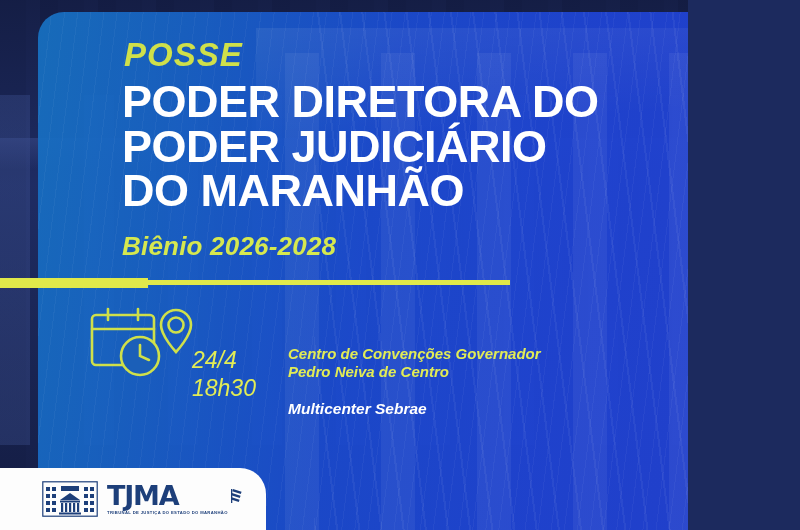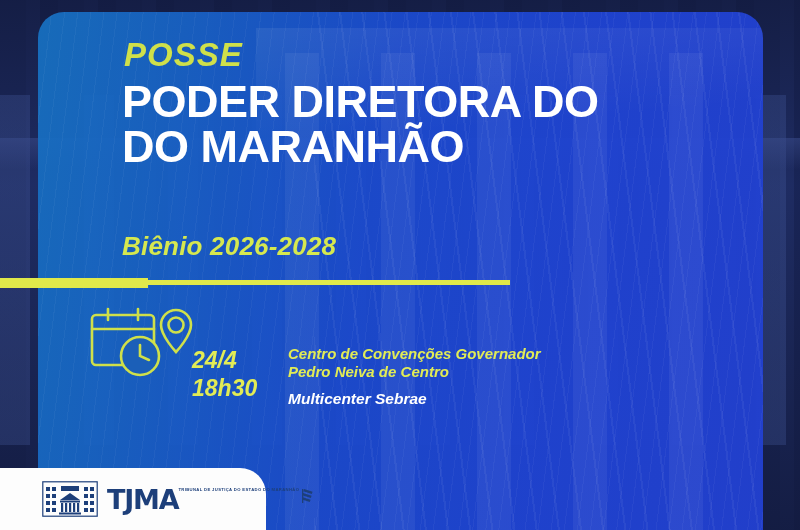--- a/index.html
+++ b/index.html
@@ -2,21 +2,21 @@
 <html><head>
 <meta charset="utf-8">
 <style>
   html,body{margin:0;padding:0;}
   body{
     width:800px;height:530px;overflow:hidden;
     font-family:"Liberation Sans", sans-serif;
     background:#1c2a5e;
   }
   #poster{
-    position:relative;width:800px;height:530px;overflow:hidden;
+    position:relative;width:688px;height:530px;overflow:hidden;
     background:#1f2e6b;
   }
   
   .backdrop{
     position:absolute;inset:0;
     background:
       linear-gradient(180deg, rgba(18,26,62,.85) 0%, rgba(22,33,80,.6) 35%, rgba(18,26,62,.9) 100%),
       repeating-linear-gradient(90deg,
         #24346f 0px,#24346f 26px,
         #2b3c7d 26px,#2b3c7d 40px,
@@ -95,46 +95,46 @@
   .bar-wrap{position:absolute;left:0;top:276px;width:520px;height:14px;}
   .bar-thick{position:absolute;left:0;top:2px;width:148px;height:10px;background:#e0e94a;}
   .bar-thin{position:absolute;left:148px;top:4px;width:362px;height:5px;background:#e0e94a;}
 
   
   .icons{position:absolute;left:88px;top:302px;width:110px;height:78px;}
 
   
   .datetime{
     position:absolute;left:192px;top:346px;
-    font-size:23px;font-weight:bold;font-style:italic;line-height:1.22;
+    font-size:23px;font-weight:normal;font-style:italic;line-height:1.22;
     color:#e2ec55;
   }
   .venue{
     position:absolute;left:288px;top:345px;width:420px;
   }
   .venue-main{
     font-size:15px;font-weight:bold;font-style:italic;line-height:1.2;
     color:#e2ec55;
   }
   .venue-main .ln{display:block;white-space:nowrap;}
   .venue-sub{
-    margin-top:9px;
+    margin-top:19px;
     font-size:15.5px;font-weight:bold;font-style:italic;
     color:#ffffff;
   }
 
   
   .logo-panel{
     position:absolute;left:0;bottom:0;width:266px;height:62px;
     background:#fdfdfd;border-radius:0 26px 0 0;
     display:flex;align-items:center;
   }
   .logo-row{display:flex;align-items:center;gap:9px;margin-left:42px;}
   .logo-mark{width:56px;height:36px;}
-  .logo-text{display:flex;line-height:1;}
+  .logo-text{display:flex;flex-direction:column;line-height:1;}
   .logo-word{
     font-size:27px;font-weight:bold;color:#1d3f7a;letter-spacing:-1.2px;
     font-family:"DejaVu Sans", sans-serif;
   }
   .logo-tag{
     font-size:4.2px;font-weight:bold;color:#1d3f7a;letter-spacing:.35px;
     margin-top:2px;white-space:nowrap;
   }
 </style>
 </head>
@@ -152,20 +152,21 @@
     <div class="panel-texture"></div>
     <div class="panel-texture2"></div>
   </div>
 
   <div class="content">
 
     <div class="kicker">POSSE</div>
 
     <div class="headline">
       <span class="ln">PODER DIRETORA DO</span>
+      <span class="ln">PODER JUDICIÁRIO</span>
       <span class="ln">DO MARANHÃO</span>
     </div>
 
     <div class="biennium">Biênio 2026-2028</div>
 
     <div class="bar-wrap">
       <div class="bar-thick"></div>
       <div class="bar-thin"></div>
     </div>
 

